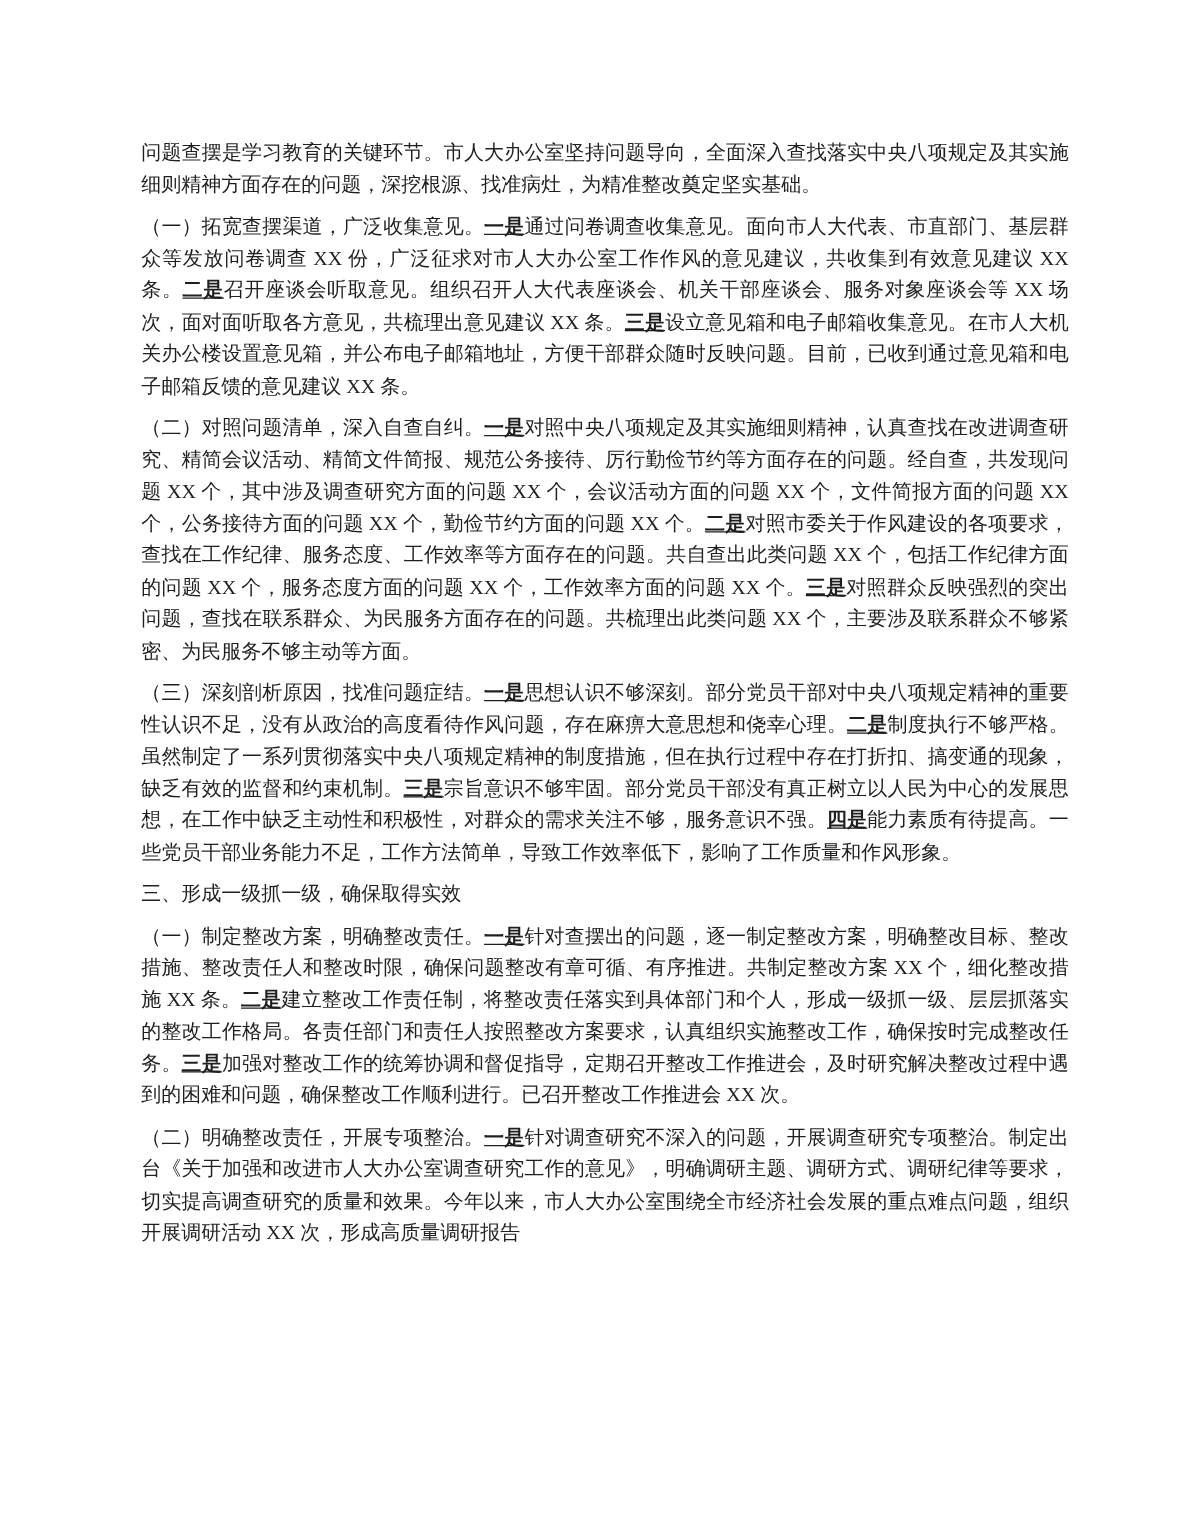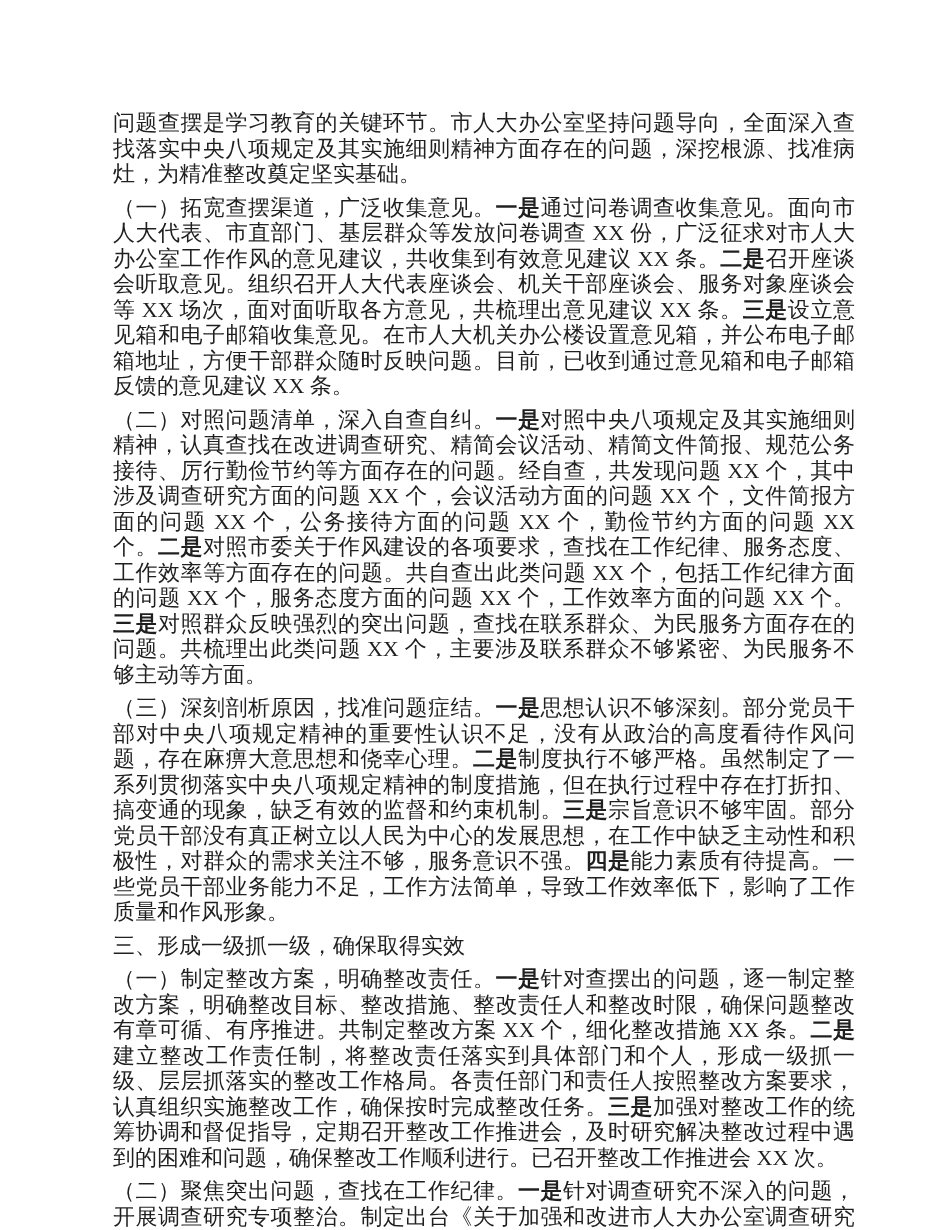--- a/index.html
+++ b/index.html
@@ -15,37 +15,38 @@
   .page {
     box-sizing: border-box;
     width: 950px;
     height: 1230px;
     padding: 110px 95px 0 113px;
     background: #ffffff;
   }
   .para {
     margin: 0 0 8px 0;
     font-family: "Liberation Serif", "DejaVu Serif", serif;
-    font-size: 22px;
+    font-size: 16px;
     line-height: 25.5px;
     color: #1f1f1f;
     text-align: justify;
     word-break: break-all;
   }
   .para .seg-bold {
     font-weight: 700;
+    text-decoration: underline;
   }
   .section-heading {
     font-weight: 400;
   }
 </style>
 </head>
 <body>
 
 <div class="page">
   <p class="para"><span>问题查摆是学习教育的关键环节。市人大办公室坚持问题导向，全面深入查找落实中央八项规定及其实施细则精神方面存在的问题，深挖根源、找准病灶，为精准整改奠定坚实基础。</span></p>
   <p class="para"><span>（一）拓宽查摆渠道，广泛收集意见。</span><span class="seg-bold">一是</span><span>通过问卷调查收集意见。面向市人大代表、市直部门、基层群众等发放问卷调查 XX 份，广泛征求对市人大办公室工作作风的意见建议，共收集到有效意见建议 XX 条。</span><span class="seg-bold">二是</span><span>召开座谈会听取意见。组织召开人大代表座谈会、机关干部座谈会、服务对象座谈会等 XX 场次，面对面听取各方意见，共梳理出意见建议 XX 条。</span><span class="seg-bold">三是</span><span>设立意见箱和电子邮箱收集意见。在市人大机关办公楼设置意见箱，并公布电子邮箱地址，方便干部群众随时反映问题。目前，已收到通过意见箱和电子邮箱反馈的意见建议 XX 条。</span></p>
   <p class="para"><span>（二）对照问题清单，深入自查自纠。</span><span class="seg-bold">一是</span><span>对照中央八项规定及其实施细则精神，认真查找在改进调查研究、精简会议活动、精简文件简报、规范公务接待、厉行勤俭节约等方面存在的问题。经自查，共发现问题 XX 个，其中涉及调查研究方面的问题 XX 个，会议活动方面的问题 XX 个，文件简报方面的问题 XX 个，公务接待方面的问题 XX 个，勤俭节约方面的问题 XX 个。</span><span class="seg-bold">二是</span><span>对照市委关于作风建设的各项要求，查找在工作纪律、服务态度、工作效率等方面存在的问题。共自查出此类问题 XX 个，包括工作纪律方面的问题 XX 个，服务态度方面的问题 XX 个，工作效率方面的问题 XX 个。</span><span class="seg-bold">三是</span><span>对照群众反映强烈的突出问题，查找在联系群众、为民服务方面存在的问题。共梳理出此类问题 XX 个，主要涉及联系群众不够紧密、为民服务不够主动等方面。</span></p>
   <p class="para"><span>（三）深刻剖析原因，找准问题症结。</span><span class="seg-bold">一是</span><span>思想认识不够深刻。部分党员干部对中央八项规定精神的重要性认识不足，没有从政治的高度看待作风问题，存在麻痹大意思想和侥幸心理。</span><span class="seg-bold">二是</span><span>制度执行不够严格。虽然制定了一系列贯彻落实中央八项规定精神的制度措施，但在执行过程中存在打折扣、搞变通的现象，缺乏有效的监督和约束机制。</span><span class="seg-bold">三是</span><span>宗旨意识不够牢固。部分党员干部没有真正树立以人民为中心的发展思想，在工作中缺乏主动性和积极性，对群众的需求关注不够，服务意识不强。</span><span class="seg-bold">四是</span><span>能力素质有待提高。一些党员干部业务能力不足，工作方法简单，导致工作效率低下，影响了工作质量和作风形象。</span></p>
   <p class="para section-heading"><span>三、形成一级抓一级，确保取得实效</span></p>
   <p class="para"><span>（一）制定整改方案，明确整改责任。</span><span class="seg-bold">一是</span><span>针对查摆出的问题，逐一制定整改方案，明确整改目标、整改措施、整改责任人和整改时限，确保问题整改有章可循、有序推进。共制定整改方案 XX 个，细化整改措施 XX 条。</span><span class="seg-bold">二是</span><span>建立整改工作责任制，将整改责任落实到具体部门和个人，形成一级抓一级、层层抓落实的整改工作格局。各责任部门和责任人按照整改方案要求，认真组织实施整改工作，确保按时完成整改任务。</span><span class="seg-bold">三是</span><span>加强对整改工作的统筹协调和督促指导，定期召开整改工作推进会，及时研究解决整改过程中遇到的困难和问题，确保整改工作顺利进行。已召开整改工作推进会 XX 次。</span></p>
-  <p class="para"><span>（二）聚焦突出问题，查找在工作纪律。</span><span class="seg-bold">一是</span><span>针对调查研究不深入的问题，开展调查研究专项整治。制定出台《关于加强和改进市人大办公室调查研究工作的意见》，明确调研主题、调研方式、调研纪律等要求，切实提高调查研究的质量和效果。今年以来，市人大办公室围绕全市经济社会发展的重点难点问题，组织开展调研活动 XX 次，形成高质量调研报告</span></p>
+  <p class="para"><span>（二）明确整改责任，开展专项整治。</span><span class="seg-bold">一是</span><span>针对调查研究不深入的问题，开展调查研究专项整治。制定出台《关于加强和改进市人大办公室调查研究工作的意见》，明确调研主题、调研方式、调研纪律等要求，切实提高调查研究的质量和效果。今年以来，市人大办公室围绕全市经济社会发展的重点难点问题，组织开展调研活动 XX 次，形成高质量调研报告</span></p>
 </div>
 
 </body></html>

